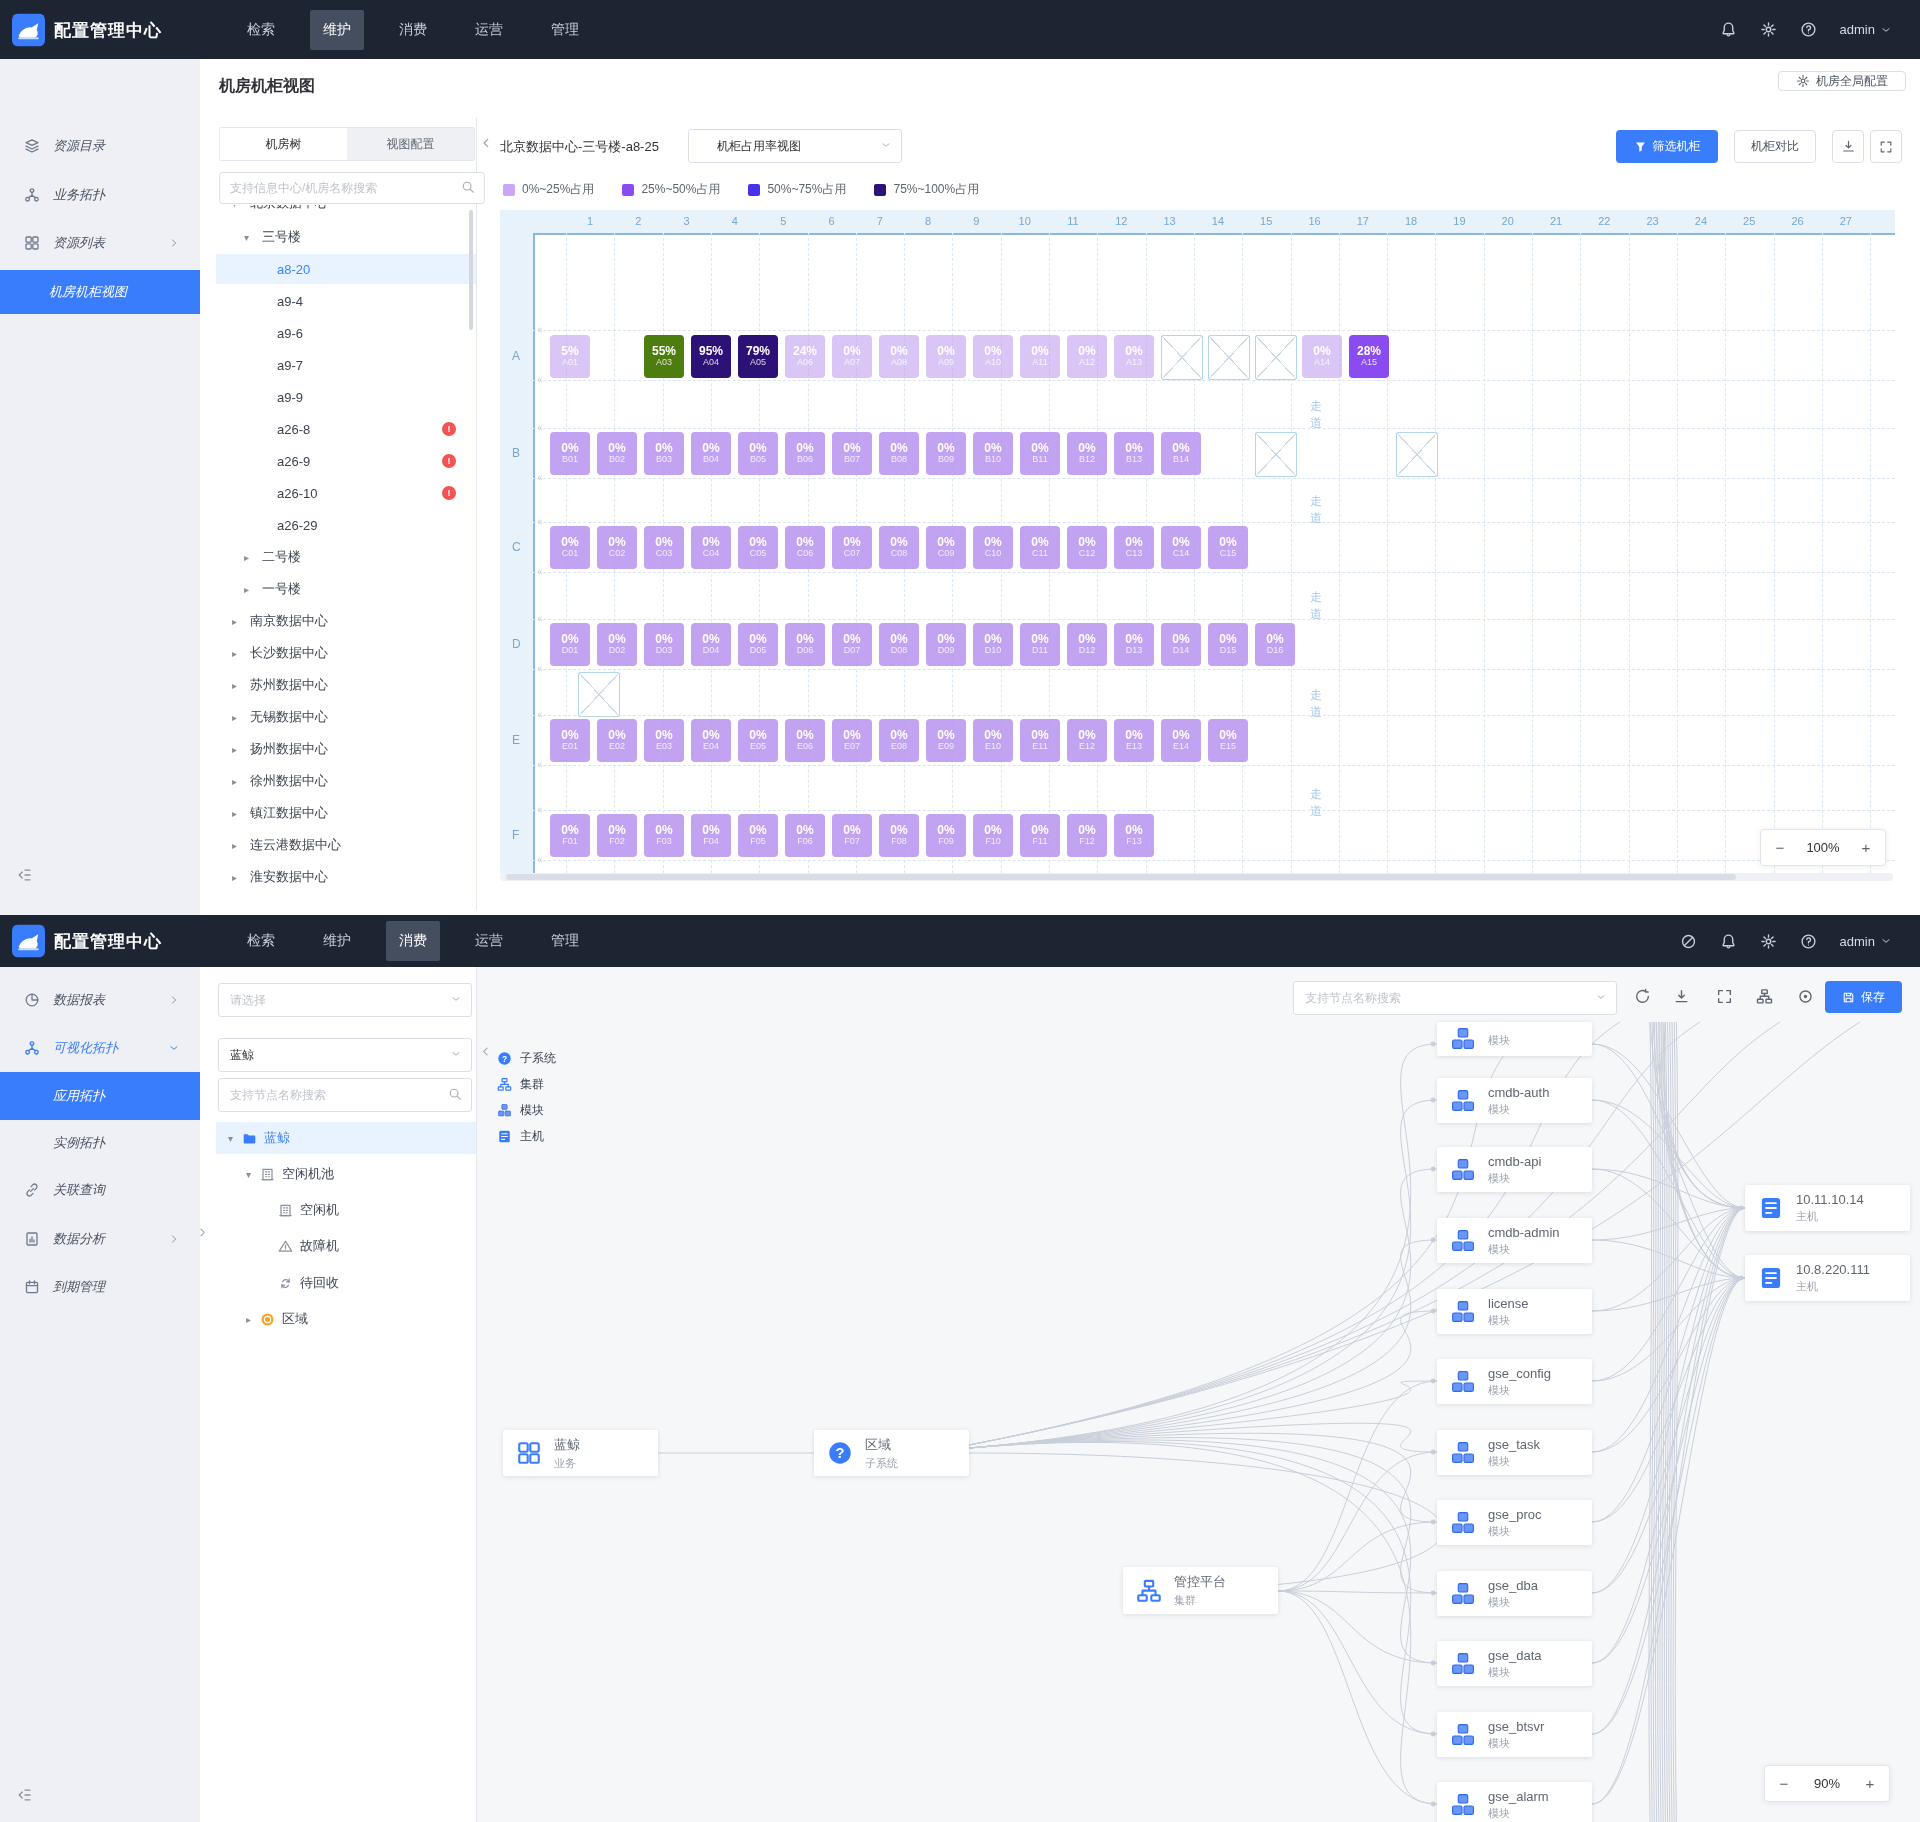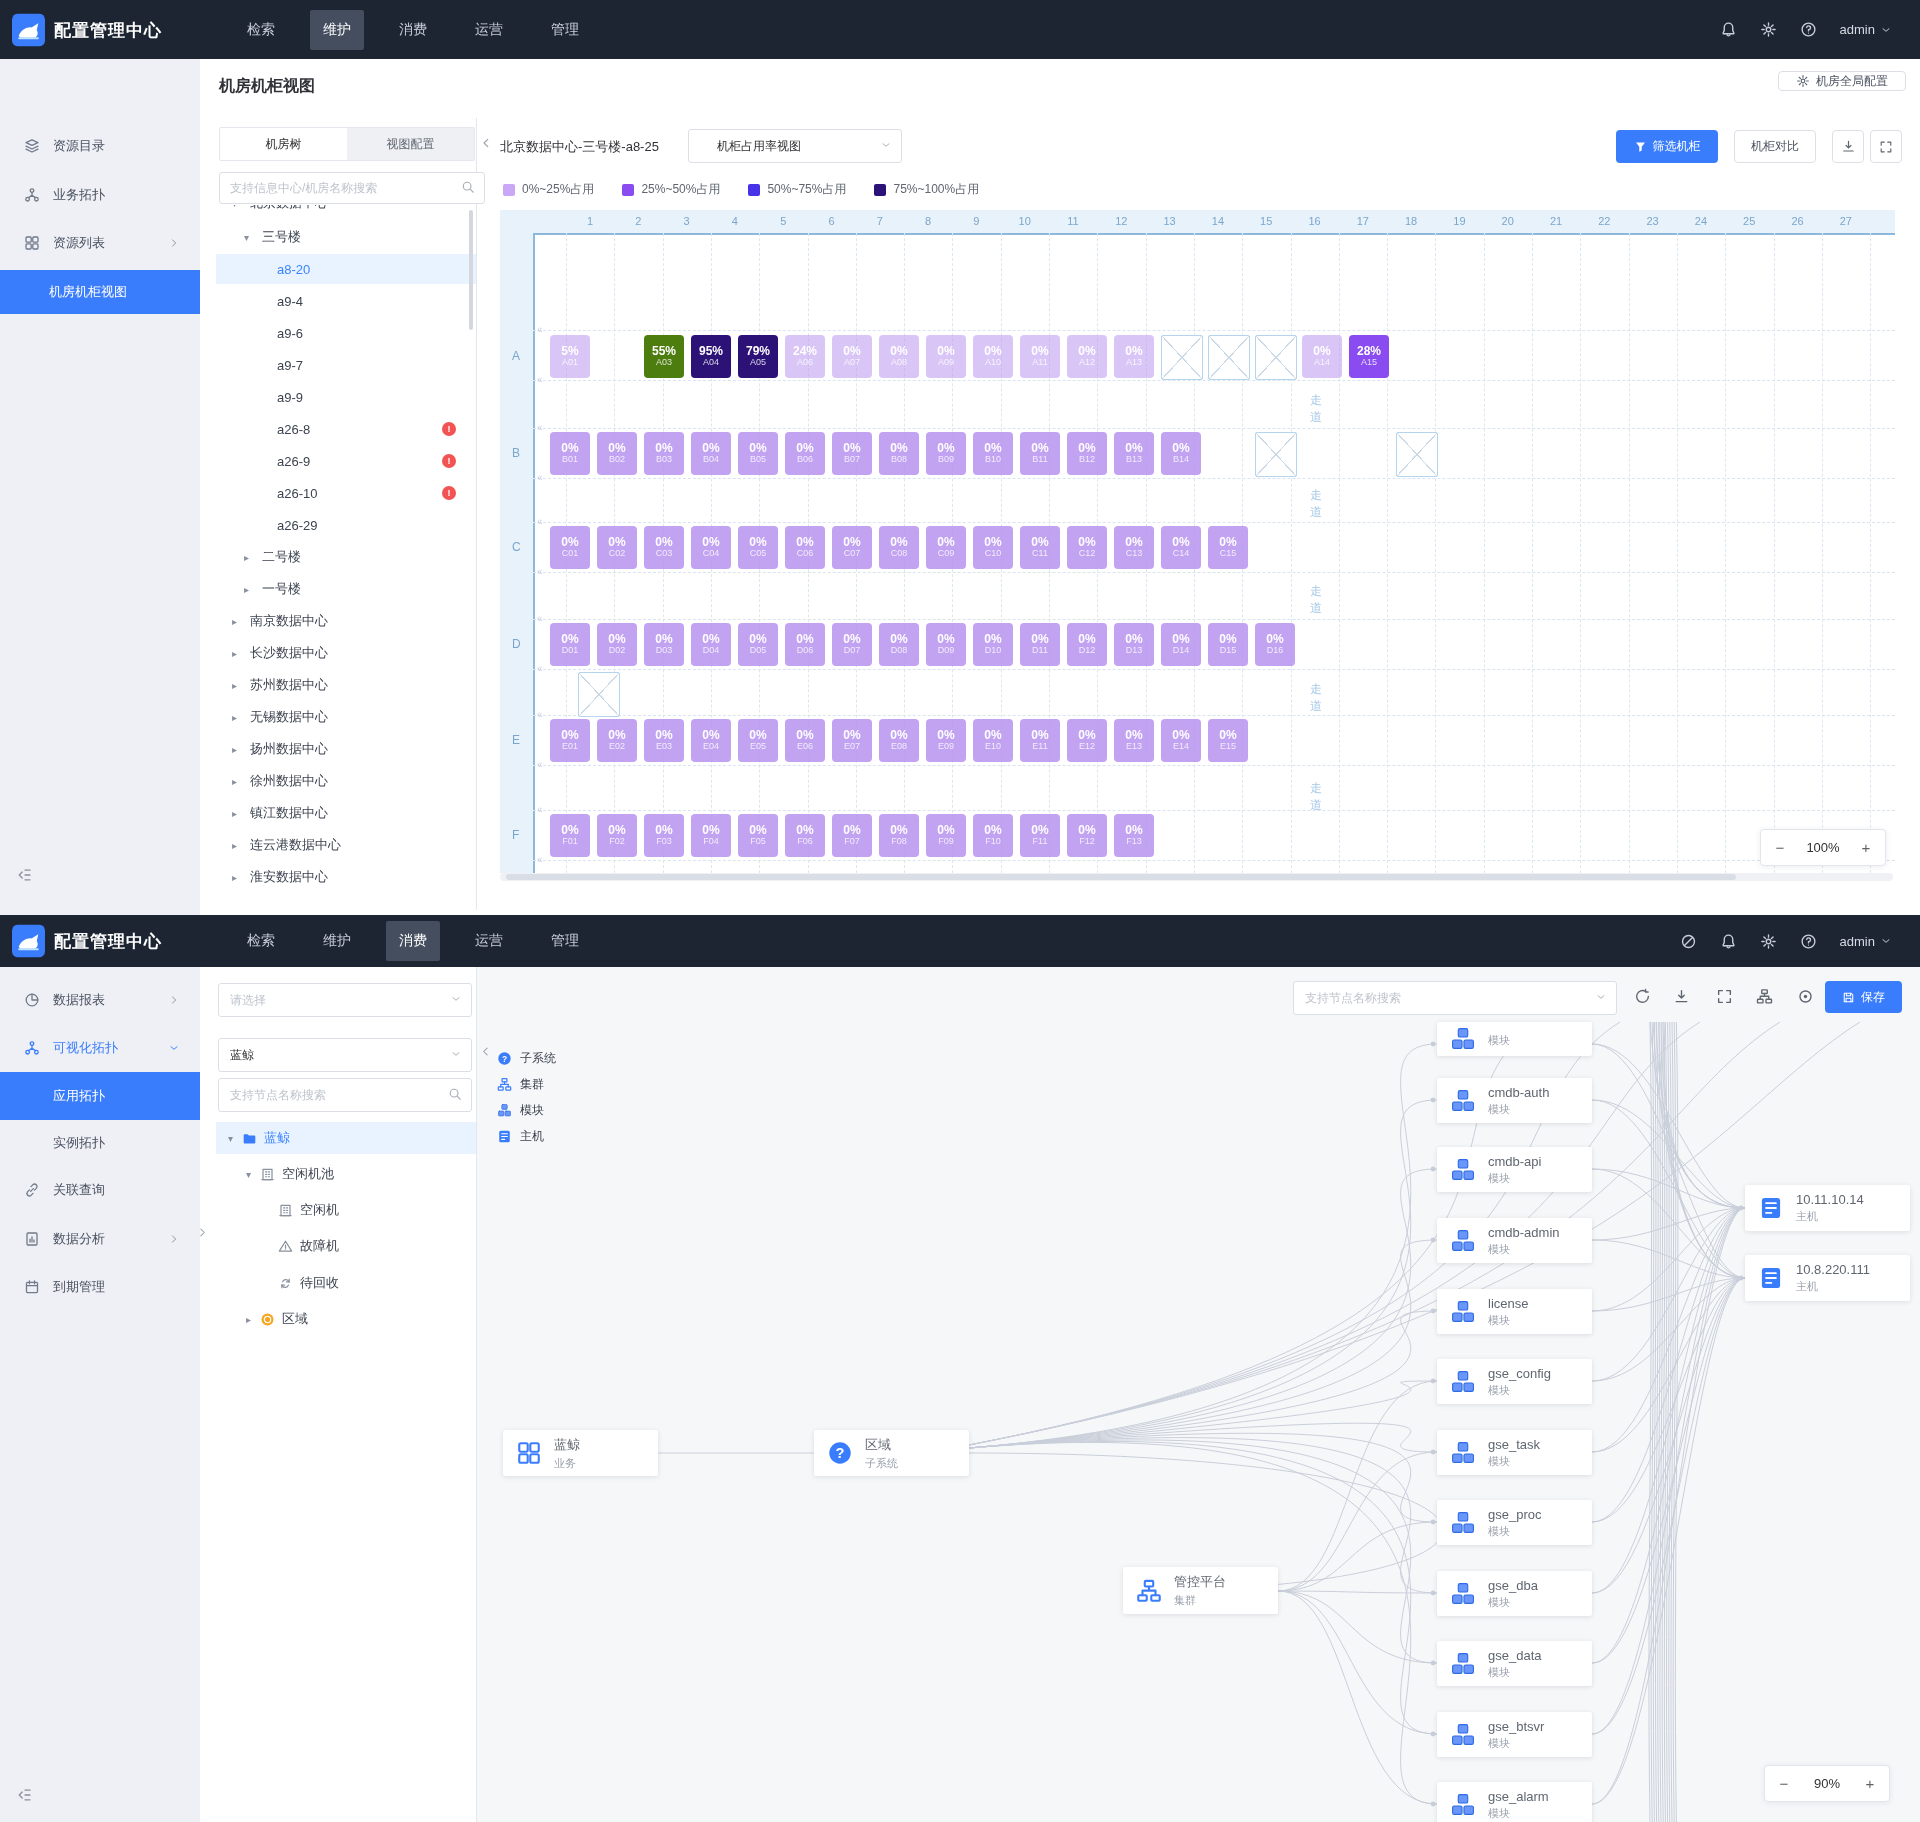--- a/index.html
+++ b/index.html
@@ -9,21 +9,21 @@
   .navbar{position:absolute;left:0;width:1920px;background:#1d2533;z-index:40;}
   .nav-brand{position:absolute;left:54px;top:50%;transform:translateY(-50%);color:#fff;font-size:17px;font-weight:bold;letter-spacing:1px;}
   .nav-logo{position:absolute;left:12px;top:50%;transform:translateY(-50%);width:33px;height:33px;}
   .nav-menu{position:absolute;left:234px;top:0;height:100%;display:flex;align-items:center;gap:22px;}
   .nav-item{min-width:46px;height:40px;display:flex;align-items:center;justify-content:center;color:#c9cedb;font-size:14px;border-radius:2px;cursor:pointer;padding:0 4px;}
   .nav-item.active{background:#454e5f;color:#fff;}
   .nav-right{position:absolute;right:28px;top:0;height:100%;display:flex;align-items:center;gap:23px;color:#c9cedb;}
   .nav-user{display:flex;align-items:center;gap:5px;font-size:13px;color:#d6dae3;}
   .icon{display:inline-flex;align-items:center;justify-content:center;}
   .sidebar{position:absolute;left:0;width:200px;background:#eef0f5;z-index:30;}
-  .side-item{position:absolute;left:0;width:200px;height:40px;display:flex;align-items:center;color:#4a5160;font-size:13px;cursor:pointer;}
+  .side-item{position:absolute;left:0;width:200px;height:40px;display:flex;align-items:center;color:#4a5160;font-size:13px;cursor:pointer;font-style:italic;}
   .side-item .icon{position:absolute;left:24px;color:#707a8a;}
   .side-item .lbl{position:absolute;left:53px;}
   .side-item .chev{position:absolute;left:168px;color:#8a919e;}
   .side-item.hl,.side-item.hl .icon,.side-item.hl .chev{color:#3a7dfc;}
   .side-item.activeblk{background:#3a7dfc;color:#fff;}
   .collapse-ic{position:absolute;left:16px;color:#8a919e;cursor:pointer;}
   .panel-border{position:absolute;width:1px;background:#e4e7ed;}
   .tabs{position:absolute;display:flex;background:#eef0f4;border:1px solid #e4e7ed;border-radius:2px;overflow:hidden;}
   .tab{width:127px;height:32px;display:flex;align-items:center;justify-content:center;font-size:12px;color:#5f6670;cursor:pointer;}
   .tab.active{background:#fff;color:#303133;}
@@ -44,21 +44,21 @@
   .grid-rowletter{position:absolute;font-size:12px;color:#7aa6cc;}
   .vline{position:absolute;border-left:1px dashed #dbe8f4;width:0;}
   .hline{position:absolute;border-top:1px dashed #d9e4f0;height:0;}
   .hline .mk{position:absolute;left:4px;top:-7px;font-size:10px;color:#c2cfdf;}
   .cab{position:absolute;width:40px;height:43px;border-radius:4px;display:flex;flex-direction:column;align-items:center;justify-content:center;color:#fff;cursor:pointer;line-height:1.1;}
   .cab .v{font-size:12px;font-weight:bold;}
   .cab .id{font-size:9px;opacity:.8;}
   .xcell{position:absolute;width:40px;height:43px;border:1px solid #b5d4ee;border-radius:2px;background:
      linear-gradient(to top right,transparent 49%,#ccd9e6 49%,#ccd9e6 51%,transparent 51%),
      linear-gradient(to bottom right,transparent 49%,#ccd9e6 49%,#ccd9e6 51%,transparent 51%),#fff;}
-  .aisle{position:absolute;font-size:12px;color:#a5c8e8;}
+  .aisle{position:absolute;font-size:12px;color:#a5c8e8;margin-top:6px;}
   .zoomctl{position:absolute;width:126px;height:37px;background:#fff;border:1px solid #e2e5ec;border-radius:4px;
      box-shadow:0 1px 6px rgba(30,40,60,.08);display:flex;align-items:center;justify-content:space-between;
      padding:0 12px;box-sizing:border-box;font-size:13px;color:#303133;z-index:20;}
   .zoomctl .op{color:#606266;font-size:15px;cursor:pointer;width:14px;text-align:center;}
   .topo-card{position:absolute;background:#fff;border-radius:2px;box-shadow:0 1px 5px rgba(31,35,41,.12);
      display:flex;align-items:center;padding-left:13px;gap:12px;box-sizing:border-box;z-index:10;cursor:pointer;}
   .topo-card .tt{font-size:13px;color:#5f6670;}
   .topo-card .st{font-size:11px;color:#9aa1ad;margin-top:2px;}
   .tlegend-row{display:flex;align-items:center;gap:8px;height:26px;font-size:12px;color:#3b4350;}
   .toolbar-ic{color:#5f6670;cursor:pointer;}

